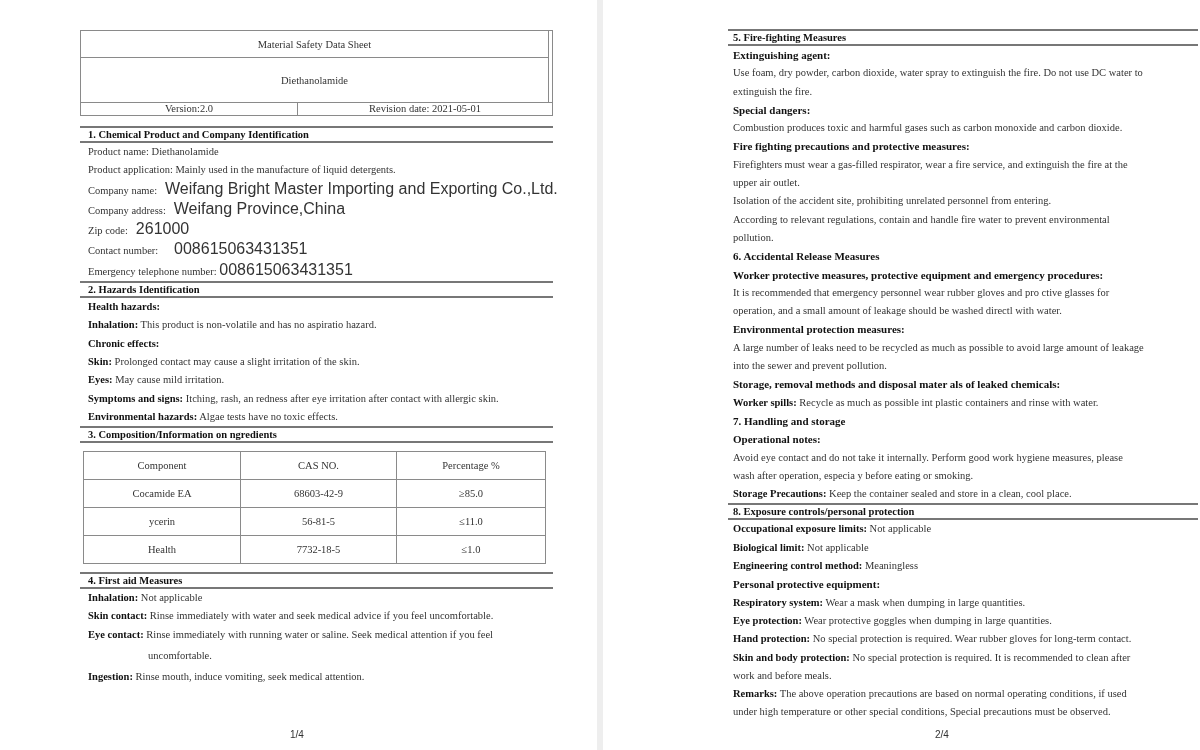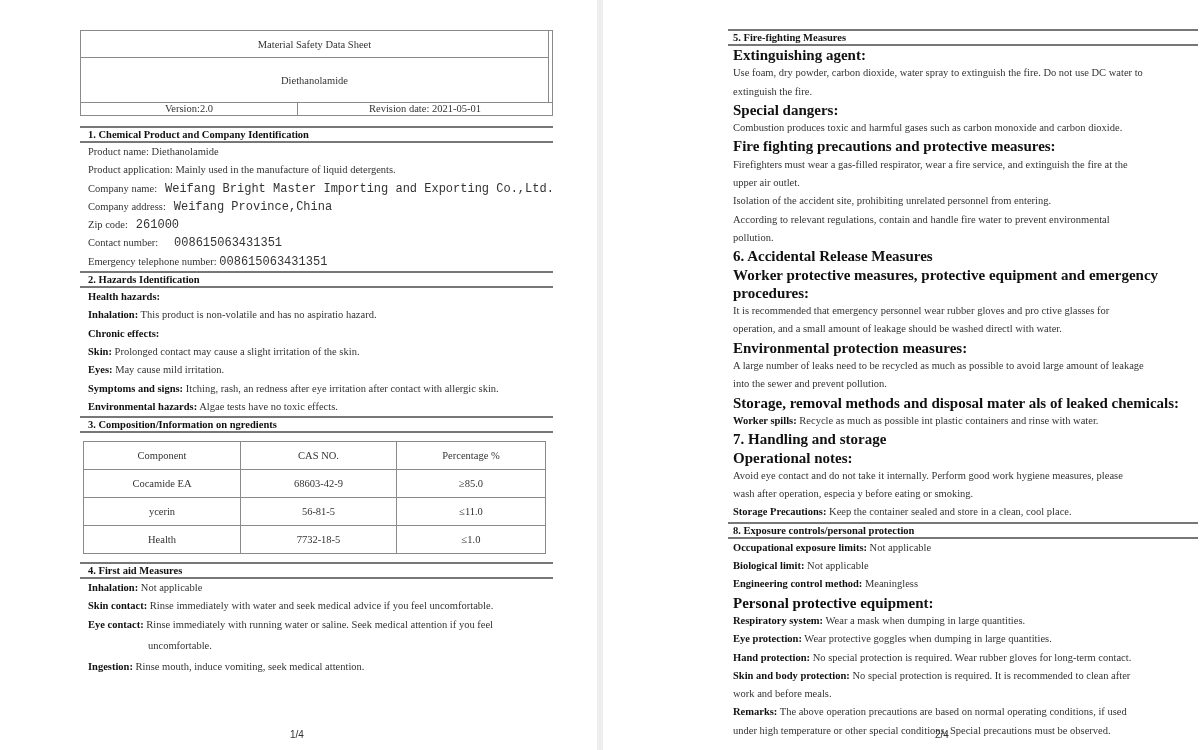--- a/index.html
+++ b/index.html
@@ -37,40 +37,40 @@
   .sec-head {
     border-top: 2px solid #777; border-bottom: 2px solid #777;
     font-weight: bold; font-size: 10.5px; line-height: 13px;
     padding: 0 0 0 8px; color: #111;
   }
   .line {
     font-size: 10.5px; line-height: 18.3px; padding-left: 8px; color: #333;
     white-space: nowrap;
   }
   .line b { color: #111; }
-  .sans { font-family: Liberation Mono, monospace; font-size: 12px; }
+  .sans { font-family: Liberation Sans, sans-serif; font-size: 16px; }
   .indent { padding-left: 68px; line-height: 24px; }
 
   .comp-table {
     width: 463px; margin: 8px 0 8px 3px; border-collapse: collapse; font-size: 10.5px;
   }
   .comp-table td {
     border: 1px solid #8a8a8a; text-align: center; height: 25px; color: #333;
   }
 
   .page-num {
     position: absolute; top: 729px; font-family: "Liberation Sans", sans-serif;
     font-size: 10px; color: #333;
   }
   #page1 .page-num { left: 290px; }
   #page2 .page-num { left: 292px; }
 
   #page2 .sec-head { padding-left: 5px; }
   #page2 .line { padding-left: 5px; line-height: 18.3px; }
-  #page2 .plain-head { font-weight: bold; font-size: 15px; line-height: 18.3px; padding-left: 5px; color: #111; }
+  #page2 .plain-head { font-weight: bold; font-size: 11px; line-height: 18.3px; padding-left: 5px; color: #111; }
 </style>
 </head>
 <body>
 
 <div class="page" id="page1">
   <div class="content">
     <table class="hdr-table">
       <tbody>
           <tr>
         <td class="hdr-title" colspan="2" style="width:279px">Material Safety Data Sheet</td>

